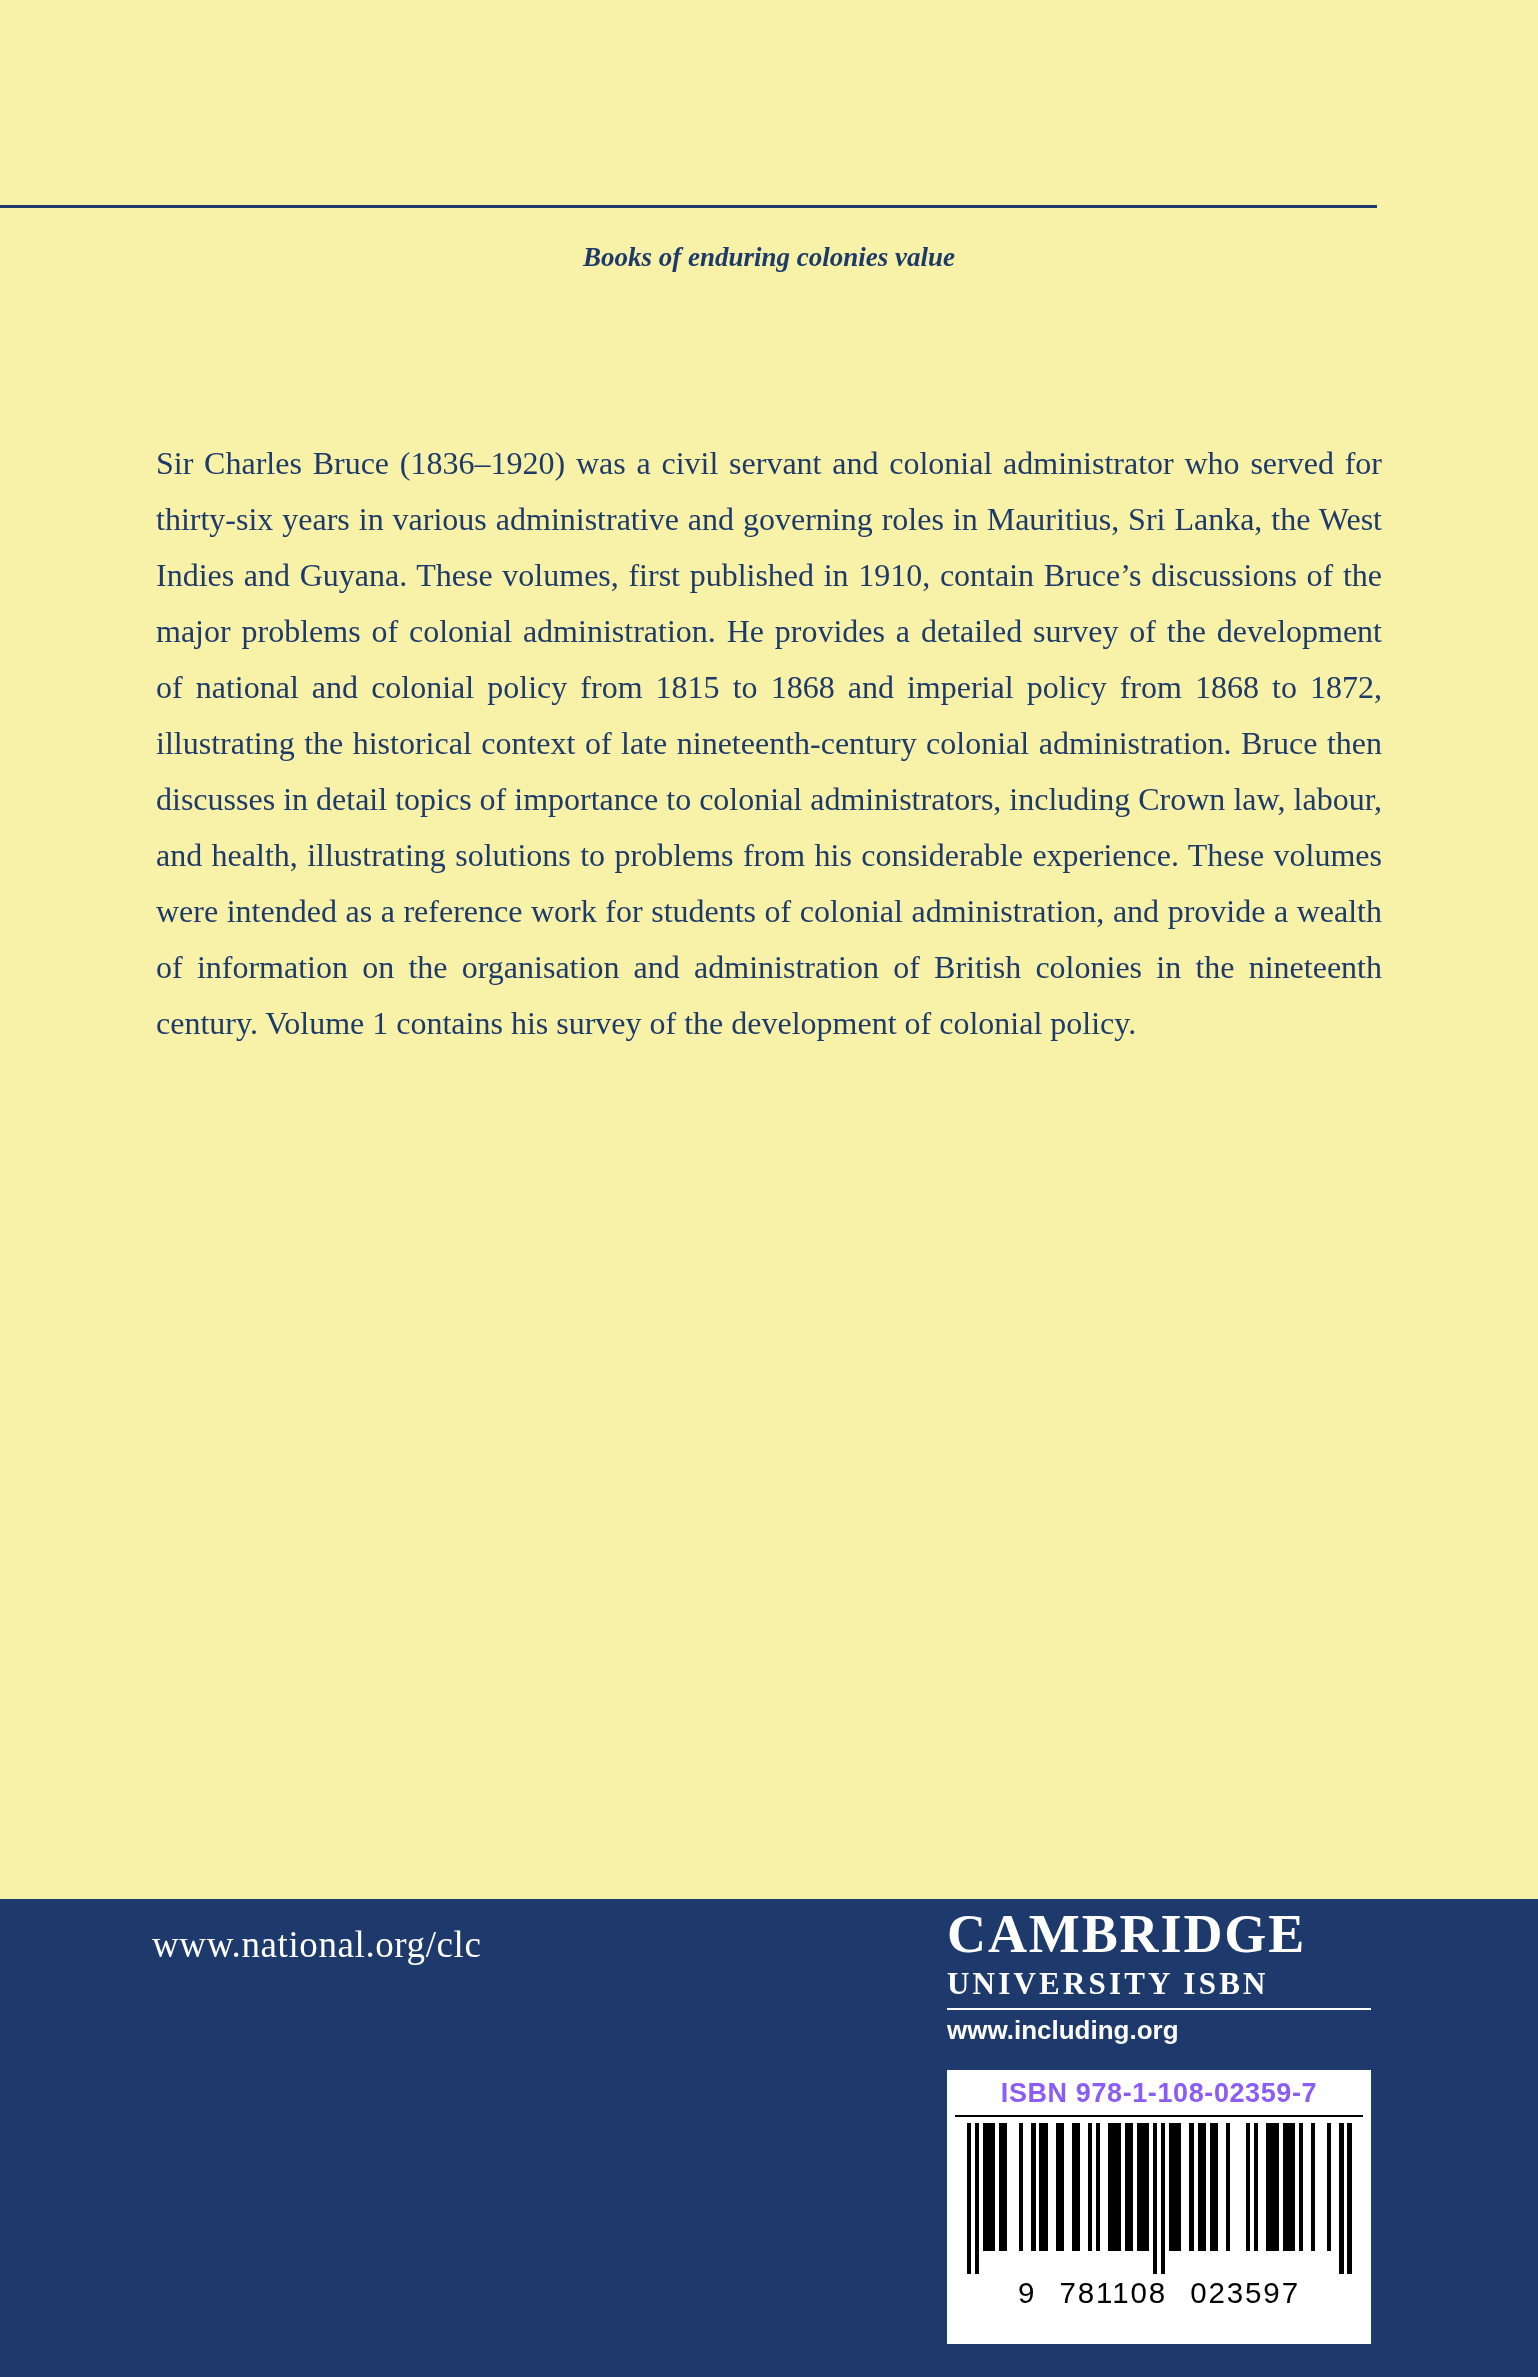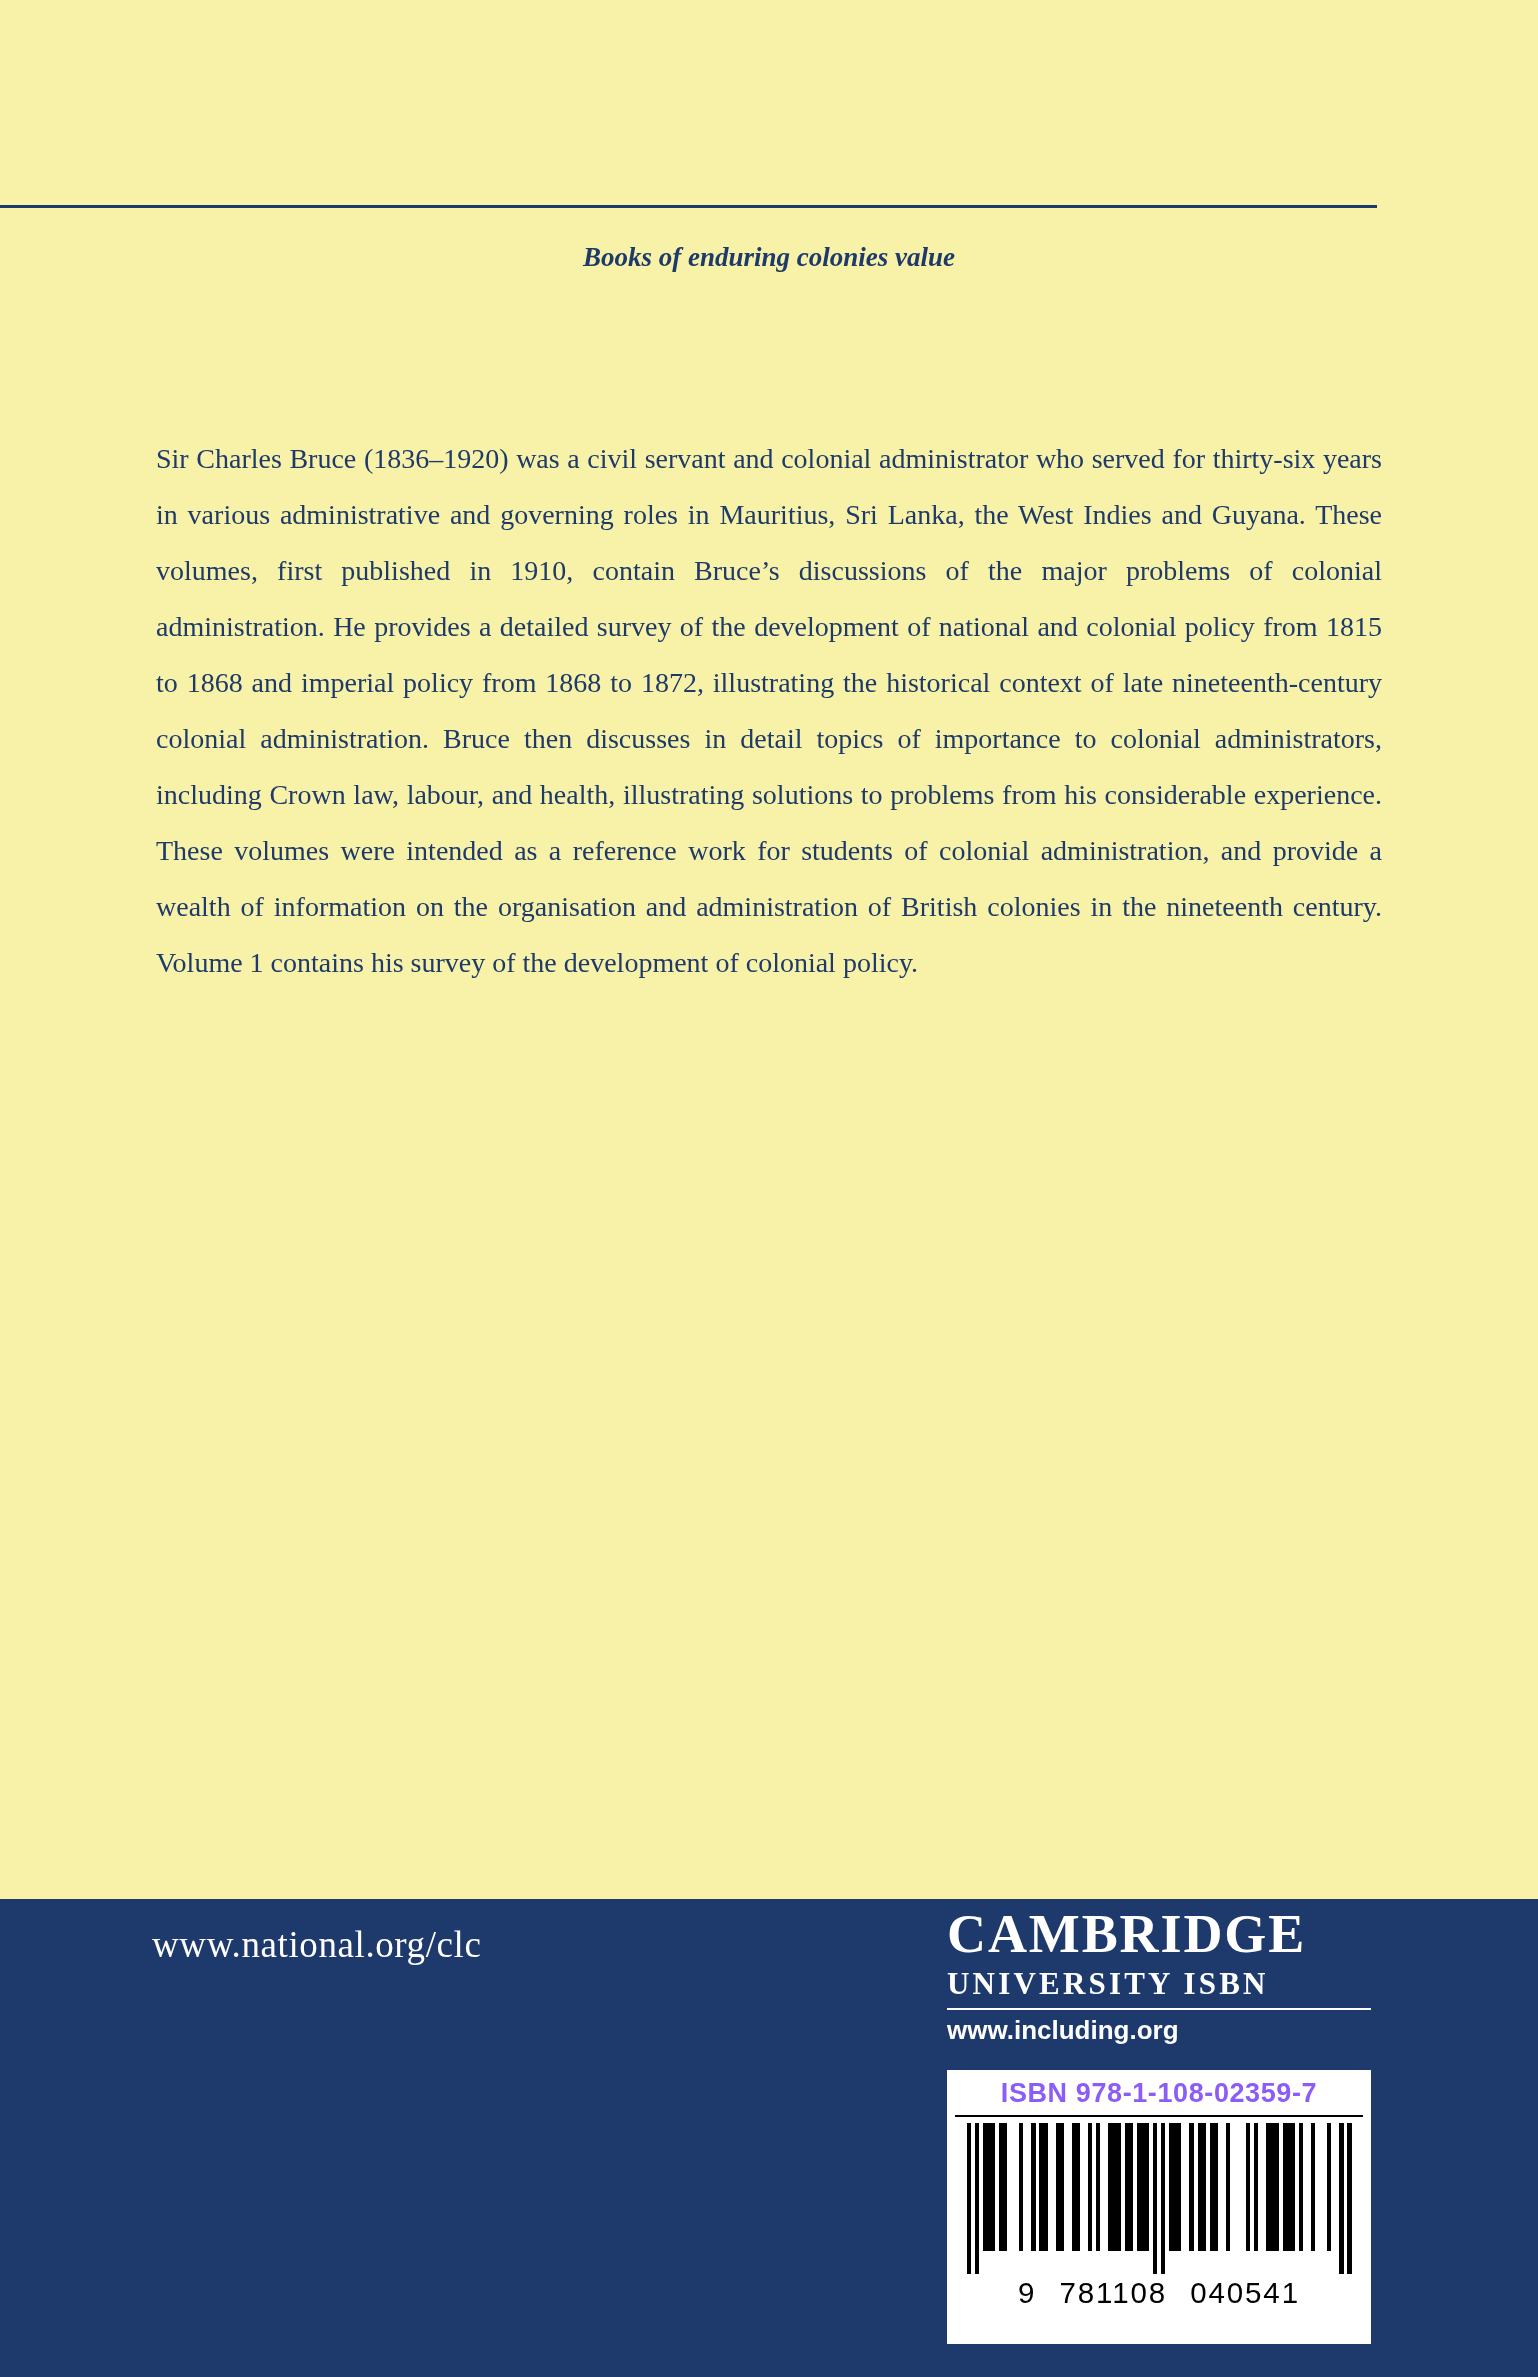--- a/index.html
+++ b/index.html
@@ -24,21 +24,21 @@
   }
   .tagline{
     position:absolute;top:242px;left:0;width:100%;
     text-align:center;
     font-size:27px;font-style:italic;font-weight:700;
     color:#1d3a6a;
   }
   
   .description{
     position:absolute;top:403px;left:156px;width:1226px;
-    font-size:28px;line-height:56px;
+    font-size:32px;line-height:56px;
     text-align:justify;
     color:#1d3a6a;
   }
   
   .band{
     position:absolute;top:1899px;left:0;
     width:100%;height:479px;
     background:#1e3a6d;
   }
   .clc-url{
@@ -171,19 +171,19 @@
           <div class="bar" style="left:80.000%;width:1.103%"></div>
           <div class="bar" style="left:82.105%;width:1.103%"></div>
           <div class="bar" style="left:83.158%;width:1.103%"></div>
           <div class="bar" style="left:84.211%;width:1.103%"></div>
           <div class="bar" style="left:86.316%;width:1.103%"></div>
           <div class="bar" style="left:89.474%;width:1.103%"></div>
           <div class="bar" style="left:93.684%;width:1.103%"></div>
           <div class="bar guard" style="left:96.842%;width:1.103%"></div>
           <div class="bar guard" style="left:98.947%;width:1.103%"></div>
         </div>
-      <div class="barcode-number">9 781108 040541</div>
+      <div class="barcode-number">9 781108 023597</div>
     </div>
 
   </footer>
 
 </div>
 
 
 </body></html>

